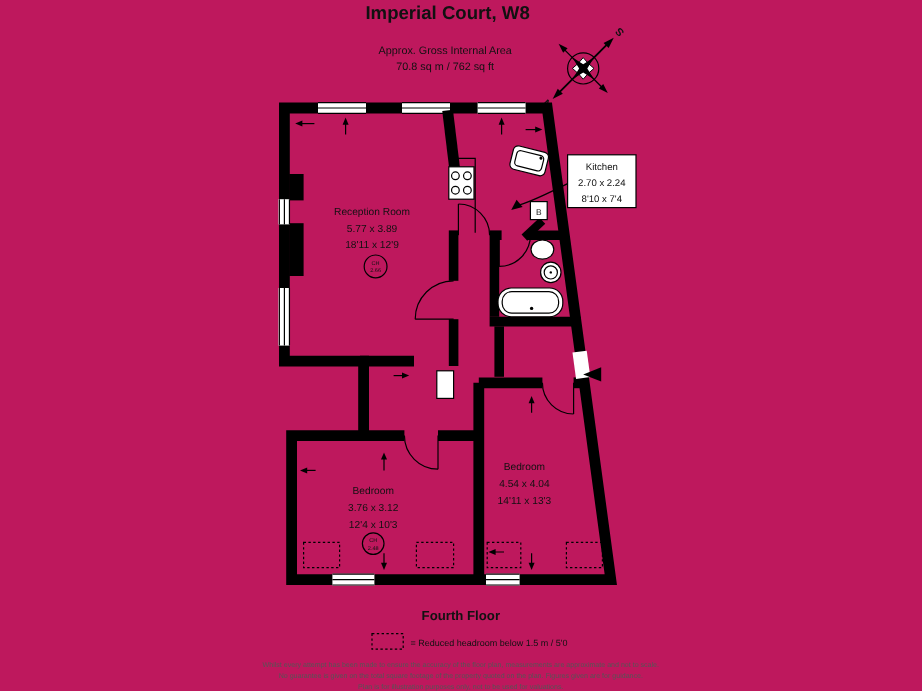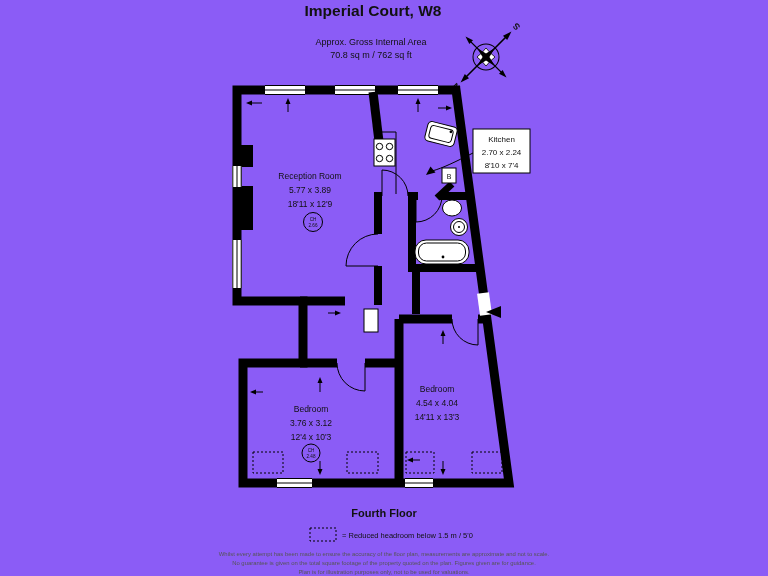--- a/index.html
+++ b/index.html
@@ -1,16 +1,16 @@
 <!DOCTYPE html>
 <html><head>
 <meta charset="utf-8">
 <style>
   html,body{margin:0;padding:0;background:#fff;}
-  #stage{position:relative;width:768px;height:576px;background:#8b5cf6;overflow:hidden;
+  #stage{position:relative;width:768px;height:576px;background:#be185d;overflow:hidden;
          font-family:"Liberation Sans",sans-serif;}
   svg{display:block;}
   text{fill:#111;font-family:"Liberation Sans",sans-serif;}
   .title{font-size:15.5px;font-weight:bold;}
   .sub{font-size:9px;}
   .room{font-size:8.5px;}
   .callout{font-size:8px;}
   .chtxt{font-size:4.6px;}
   .floor{font-size:11px;font-weight:bold;}
   .legend{font-size:7.5px;}

